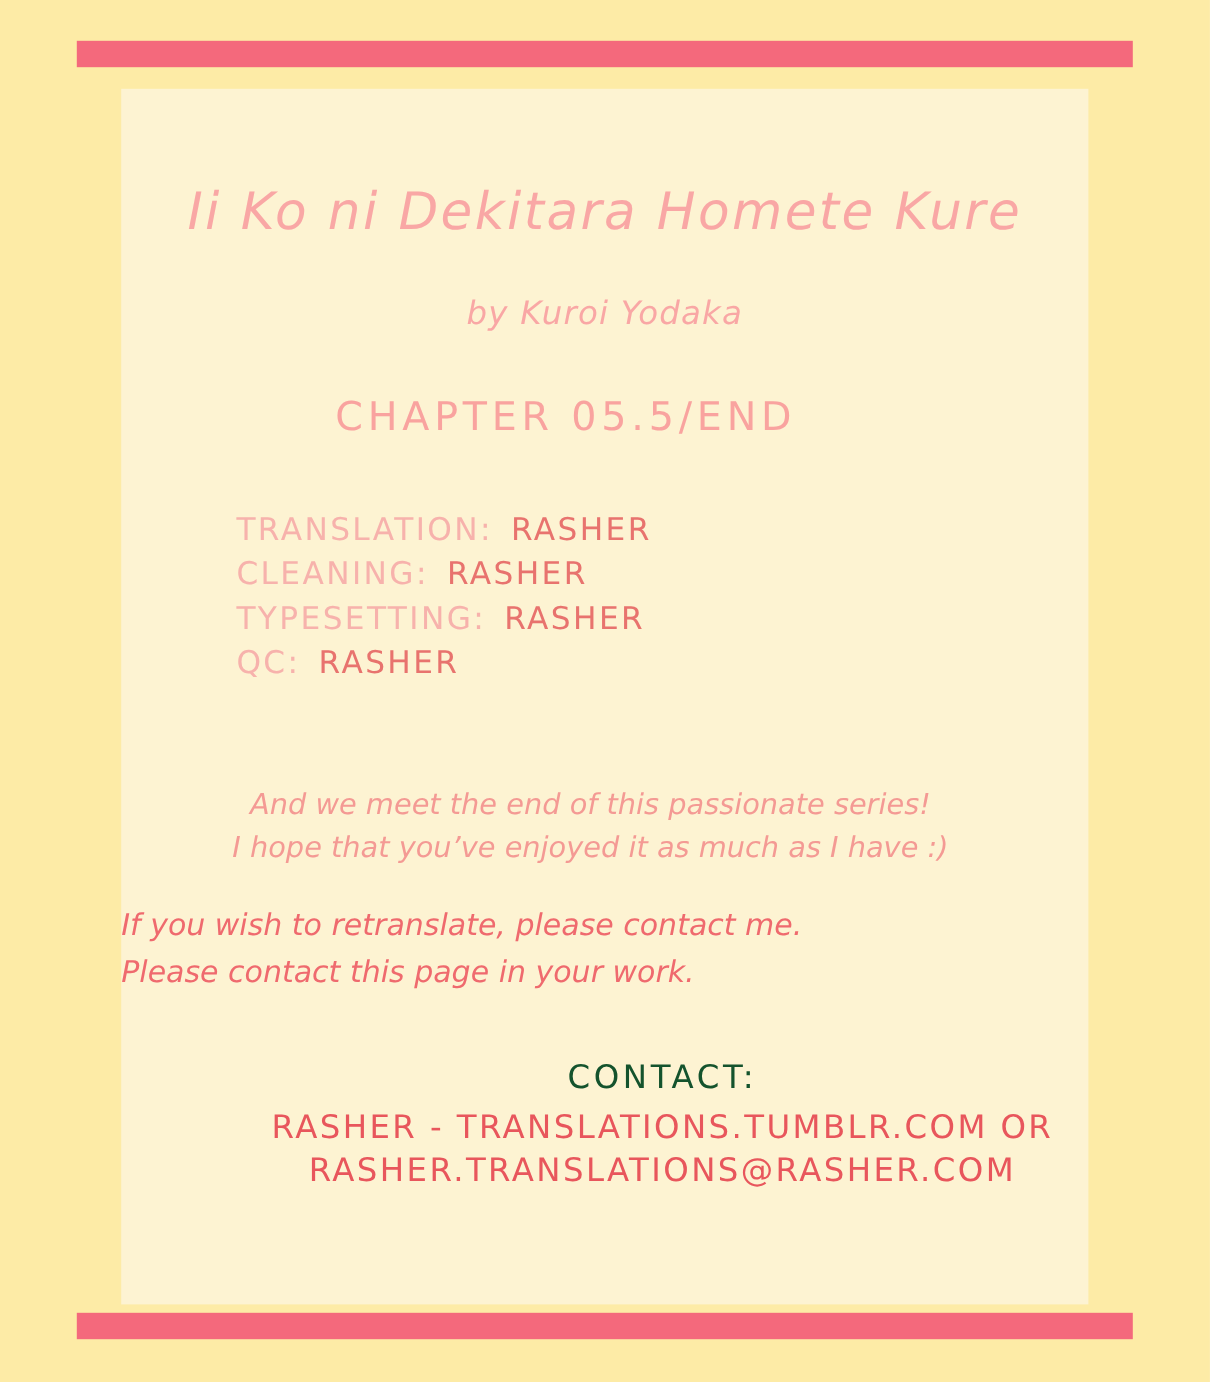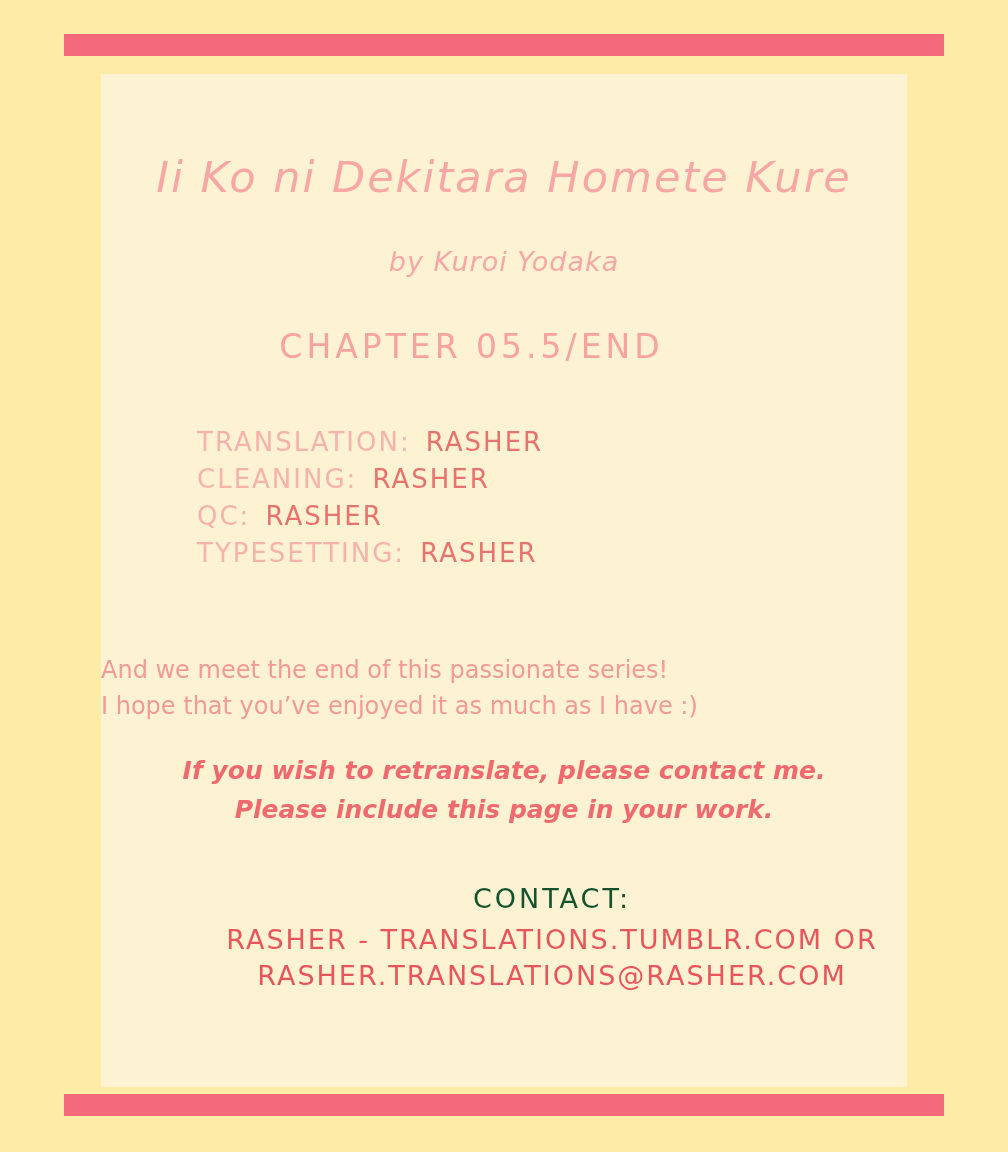--- a/index.html
+++ b/index.html
@@ -93,36 +93,38 @@
     letter-spacing: 2px;
     color: #e8736e;
     margin-left: 10px;
   }
 
   .note {
     position: absolute;
     left: 0;
     top: 578px;
     width: 782px;
+    text-align: center;
     font-size: 24px;
     line-height: 1.5;
     color: #f49a94;
+    font-style: italic;
   }
 
   .retranslate {
     position: absolute;
     left: 0;
     top: 678px;
     width: 806px;
-    text-align: center;
+    text-align: left;
     font-size: 25px;
     line-height: 1.55;
     color: #ef6a6e;
     font-style: italic;
-    font-weight: bold;
+    font-weight: normal;
   }
 
   .contact-heading {
     position: absolute;
     left: 0;
     top: 809px;
     width: 806px;
     text-align: center;
     font-size: 27px;
     letter-spacing: 3px;
@@ -158,37 +160,37 @@
     <div class="credits">
       <div class="credit-row">
         <span class="credit-label">TRANSLATION:</span>
         <span class="credit-value">RASHER</span>
       </div>
       <div class="credit-row">
         <span class="credit-label">CLEANING:</span>
         <span class="credit-value">RASHER</span>
       </div>
       <div class="credit-row">
+        <span class="credit-label">TYPESETTING:</span>
+        <span class="credit-value">RASHER</span>
+      </div>
+      <div class="credit-row">
         <span class="credit-label">QC:</span>
-        <span class="credit-value">RASHER</span>
-      </div>
-      <div class="credit-row">
-        <span class="credit-label">TYPESETTING:</span>
         <span class="credit-value">RASHER</span>
       </div>
     </div>
 
     <div class="note">
       <div>And we meet the end of this passionate series!</div>
       <div>I hope that you’ve enjoyed it as much as I have :)</div>
     </div>
 
     <div class="retranslate">
       <div>If you wish to retranslate, please contact me.</div>
-      <div>Please include this page in your work.</div>
+      <div>Please contact this page in your work.</div>
     </div>
 
     <div class="contact-heading">CONTACT:</div>
     <div class="contact-lines">
       <div>RASHER - TRANSLATIONS.TUMBLR.COM OR</div>
       <div>RASHER.TRANSLATIONS@RASHER.COM</div>
     </div>
 
   </div>
 

